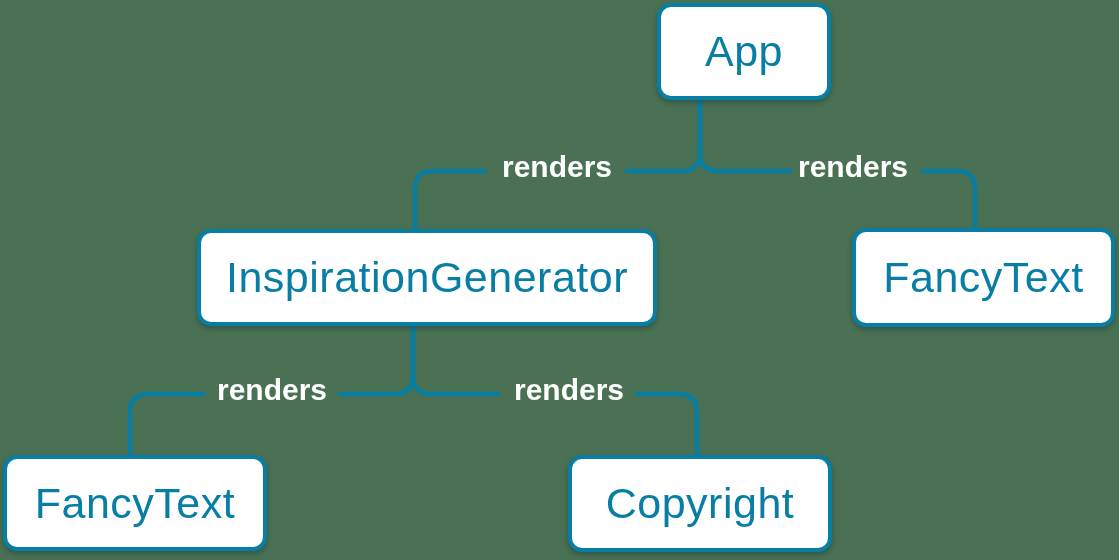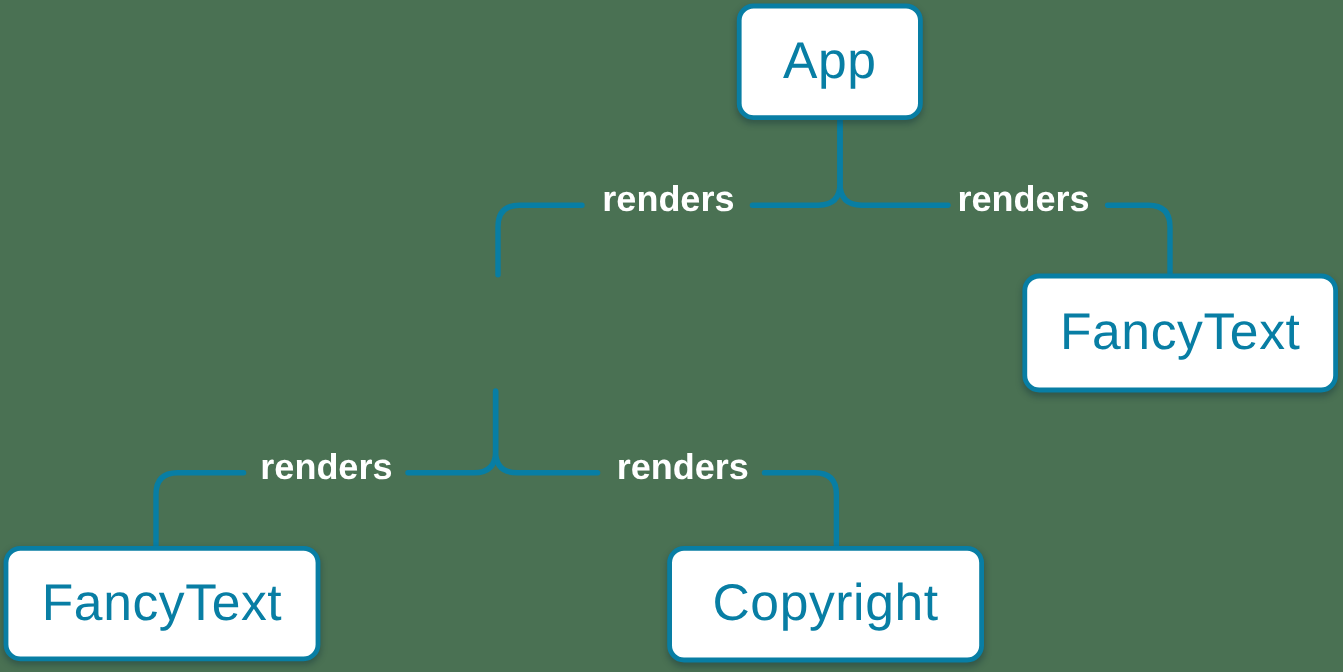--- a/index.html
+++ b/index.html
@@ -39,25 +39,25 @@
     justify-content: center;
     box-shadow: 0 3px 5px rgba(10, 40, 55, 0.35);
   }
   .node-label {
     color: #087ea4;
     font-size: 43px;
     font-weight: 500;
     letter-spacing: 0.5px;
     white-space: nowrap;
   }
-  .node-app            { left: 614px; top: 3px;   width: 155px; height: 97px; }
+  .node-app            { left: 657px; top: 3px;   width: 174px; height: 97px; }
   .node-inspiration    { left: 197px; top: 229px; width: 460px; height: 97px; }
   .node-fancytext-top  { left: 852px; top: 228px; width: 263px; height: 99px; }
   .node-fancytext-left { left: 3px;   top: 455px; width: 264px; height: 96px; }
-  .node-copyright      { left: 556px; top: 455px; width: 264px; height: 97px; }
+  .node-copyright      { left: 568px; top: 455px; width: 264px; height: 97px; }
   .edge-label {
     position: absolute;
     transform: translate(-50%, -50%);
     color: #ffffff;
     font-size: 30px;
     font-weight: 600;
     white-space: nowrap;
   }
   .edge-label-1 { left: 557px; top: 167px; }
   .edge-label-2 { left: 853px; top: 167px; }
@@ -81,20 +81,23 @@
     </g>
     <g>
       <path d="M413,326 L413,376 Q413,394 431,394 L498,394 M637,394 L679,394 Q697,394 697,412 L697,455"></path>
     </g>
   </svg>
 
   <div class="node node-app">
     <span class="node-label">App</span>
   </div>
 
+  <div class="node node-inspiration">
+    <span class="node-label">InspirationGenerator</span>
+  </div>
 
   <div class="node node-fancytext-top">
     <span class="node-label">FancyText</span>
   </div>
 
   <div class="node node-fancytext-left">
     <span class="node-label">FancyText</span>
   </div>
 
   <div class="node node-copyright">

